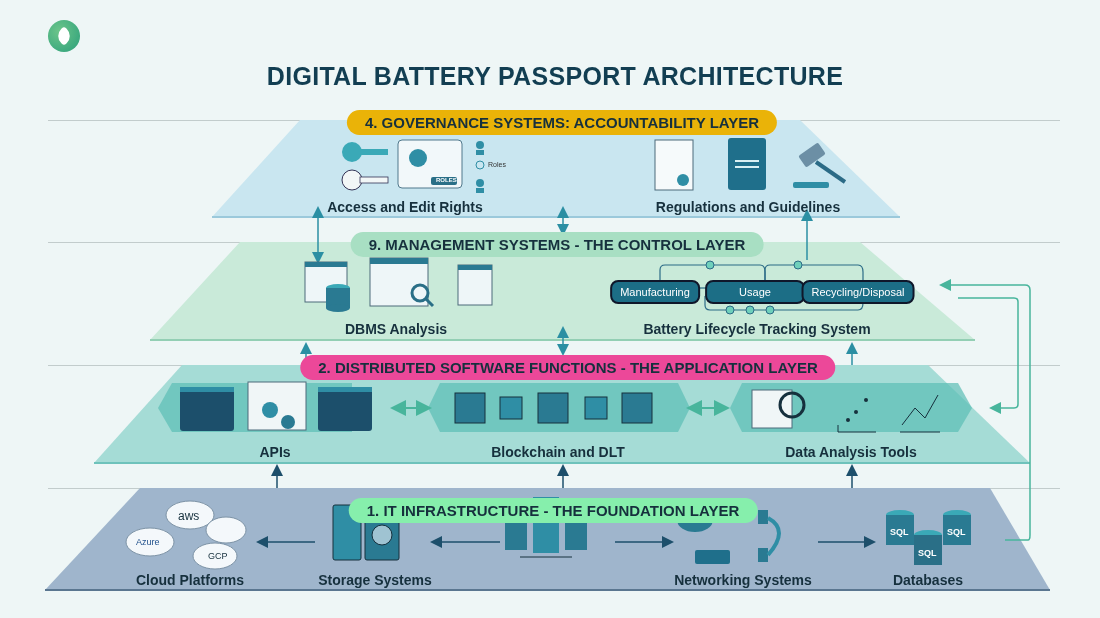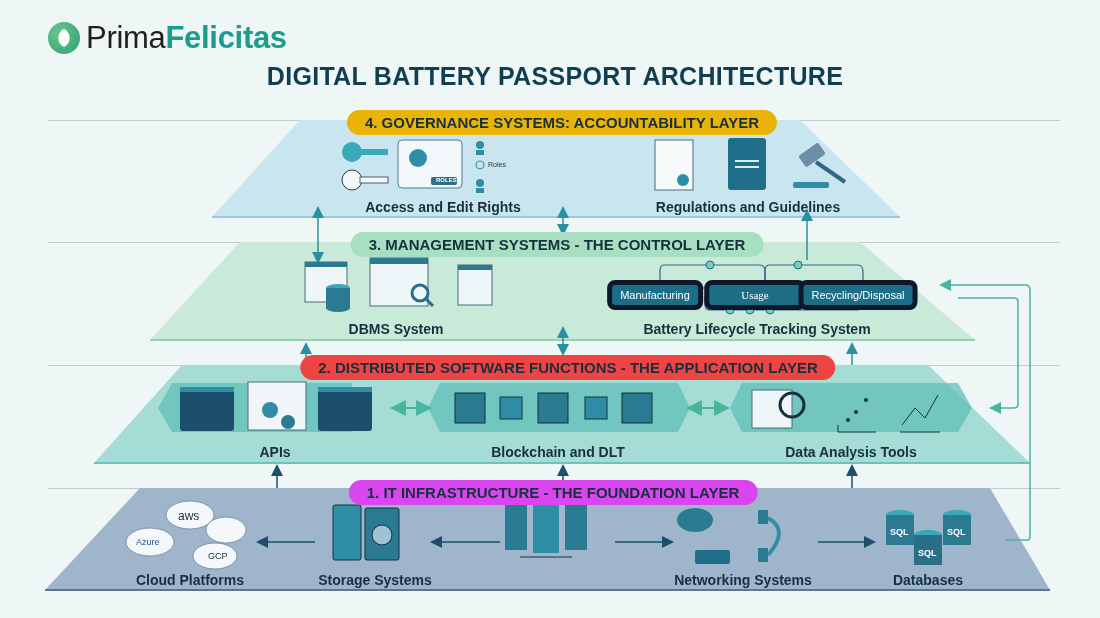--- a/index.html
+++ b/index.html
@@ -10,30 +10,27 @@
   .logo-mark { width: 32px; height: 32px; border-radius: 50%; background: radial-gradient(circle at 35% 35%, #6cc58a, #2b9f7a); position: relative; }
   .logo-mark::after { content: ""; position: absolute; left: 9px; top: 9px; width: 14px; height: 14px; background: #fff; transform: rotate(45deg); border-radius: 3px 10px 3px 10px; }
   .logo-text { font-size: 31px; letter-spacing: -0.3px; }
   .logo-a { color: #1f1f1f; }
   .logo-b { color: #1d9c8c; font-weight: bold; }
   .title { left: 0; width: 1110px; top: 62px; text-align: center; font-size: 25px; font-weight: bold; color: #123e52; letter-spacing: 0.3px; }
   .hline { height: 1px; background: #c2cccc; left: 48px; right: 40px; }
   svg.layers { left: 0; top: 0; }
   .layer-label { font-weight: bold; color: #16303d; font-size: 15px; padding: 4px 18px; border-radius: 14px; white-space: nowrap; transform: translateX(-50%); }
   .cap { font-weight: bold; color: #16303d; font-size: 14px; transform: translateX(-50%); white-space: nowrap; }
-  .pill { background: #1c6e86; color: #fff; font-size: 11px; border-radius: 8px; padding: 4px 8px; border: 5px solid #0f172a; transform: translateX(-50%); white-space: nowrap; }
+  .pill { background: #1c6e86; color: #fff; font-size: 11px; border-radius: 8px; padding: 4px 8px; border: 2px solid #0f172a; transform: translateX(-50%); white-space: nowrap; }
 </style>
 </head>
 <body>
 
 <div class="abs logo">
   <div class="logo-mark"></div>
-  <div class="logo-text">
-    <span class="logo-a">Prima</span><span class="logo-b">Felicitas</span>
-  </div>
 </div>
 <div class="abs title">DIGITAL BATTERY PASSPORT ARCHITECTURE</div>
 
 <div class="abs hline" style="top:120px"></div>
 <div class="abs hline" style="top:242px"></div>
 <div class="abs hline" style="top:365px"></div>
 <div class="abs hline" style="top:488px"></div>
 
 <svg class="abs layers" width="1100" height="618">
   <defs>
@@ -221,33 +218,33 @@
     <ellipse cx="900" cy="515" rx="14" ry="5" fill="#3aa9b7"></ellipse>
       <rect x="886" y="515" width="28" height="30" fill="#2a7a92"></rect>
     <ellipse cx="957" cy="515" rx="14" ry="5" fill="#3aa9b7"></ellipse>
       <rect x="943" y="515" width="28" height="30" fill="#2a7a92"></rect>
     <ellipse cx="928" cy="535" rx="14" ry="5" fill="#3aa9b7"></ellipse>
       <rect x="914" y="535" width="28" height="30" fill="#2a6f87"></rect>
   </g>
 </svg>
 
 <div class="abs layer-label" style="left:562px; top:110px; background:#eab308;">4. GOVERNANCE SYSTEMS: ACCOUNTABILITY LAYER</div>
-<div class="abs layer-label" style="left:557px; top:232px; background:#a8dfc3;">3. MANAGEMENT SYSTEMS - THE CONTROL LAYER</div>
-<div class="abs layer-label" style="left:568px; top:355px; background:#ef4444;">2. DISTRIBUTED SOFTWARE FUNCTIONS - THE APPLICATION LAYER</div>
-<div class="abs layer-label" style="left:553px; top:480px; background:#d946ef;">1. IT INFRASTRUCTURE - THE FOUNDATION LAYER</div>
-
-<div class="abs cap" style="left:443px; top:199px;">Access and Edit Rights</div>
+<div class="abs layer-label" style="left:557px; top:232px; background:#a8dfc3;">9. MANAGEMENT SYSTEMS - THE CONTROL LAYER</div>
+<div class="abs layer-label" style="left:568px; top:355px; background:#ec4899;">2. DISTRIBUTED SOFTWARE FUNCTIONS - THE APPLICATION LAYER</div>
+<div class="abs layer-label" style="left:553px; top:498px; background:#86efac;">1. IT INFRASTRUCTURE - THE FOUNDATION LAYER</div>
+
+<div class="abs cap" style="left:405px; top:199px;">Access and Edit Rights</div>
 <div class="abs cap" style="left:748px; top:199px;">Regulations and Guidelines</div>
 <div class="abs" style="left:436px; top:177px; font-size:6px; color:#fff; font-weight:bold;">ROLES</div>
 <div class="abs" style="left:488px; top:161px; font-size:7px; color:#333;">Roles</div>
 
-<div class="abs cap" style="left:396px; top:321px;">DBMS System</div>
+<div class="abs cap" style="left:396px; top:321px;">DBMS Analysis</div>
 <div class="abs cap" style="left:757px; top:321px;">Battery Lifecycle Tracking System</div>
 <div class="abs pill" style="left:655px; top:280px;">Manufacturing</div>
-<div class="abs pill" style="left:755px; top:280px; padding:4px 32px;font-family:Liberation Serif, serif;">Usage</div>
+<div class="abs pill" style="left:755px; top:280px; padding:4px 32px;">Usage</div>
 <div class="abs pill" style="left:858px; top:280px;">Recycling/Disposal</div>
 
 <div class="abs cap" style="left:275px; top:444px;">APIs</div>
 <div class="abs cap" style="left:558px; top:444px;">Blockchain and DLT</div>
 <div class="abs cap" style="left:851px; top:444px;">Data Analysis Tools</div>
 
 <div class="abs cap" style="left:190px; top:572px;">Cloud Platforms</div>
 <div class="abs cap" style="left:375px; top:572px;">Storage Systems</div>
 <div class="abs cap" style="left:545px; top:572px;margin-top:48px;">Servers</div>
 <div class="abs cap" style="left:743px; top:572px;">Networking Systems</div>

